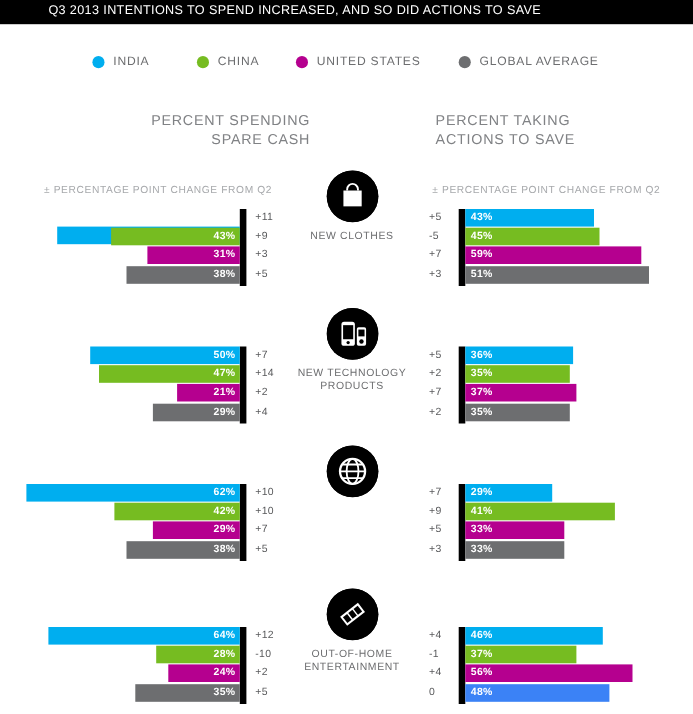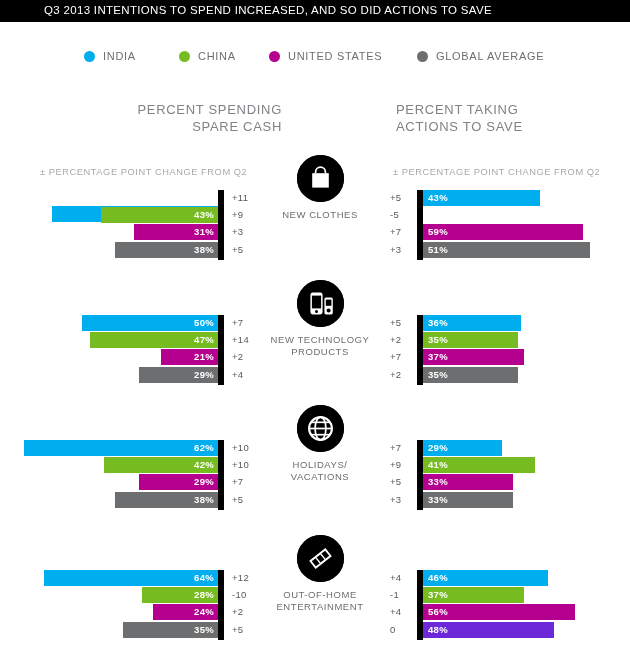--- a/index.html
+++ b/index.html
@@ -163,20 +163,25 @@
       </div>
       <div class="side right">
         <div class="baseline"></div>
         <div class="delta" style="top: 1px;">+5</div>
         <div class="row" style="top: 0px; width: 200px;">
           <div class="bar" style="width: 116.96px; background: rgb(0, 174, 239);">
             <span class="bar-val">43%</span>
           </div>
         </div>
         <div class="delta" style="top: 18.2px;">-5</div>
+        <div class="row" style="top: 17.2px; width: 200px;">
+          <div class="bar" style="width: 122.4px; background: rgb(118, 188, 33);">
+            <span class="bar-val">45%</span>
+          </div>
+        </div>
         <div class="delta" style="top: 35.4px;">+7</div>
         <div class="row" style="top: 34.4px; width: 200px;">
           <div class="bar" style="width: 160.48px; background: rgb(181, 0, 143);">
             <span class="bar-val">59%</span>
           </div>
         </div>
         <div class="delta" style="top: 52.6px;">+3</div>
         <div class="row" style="top: 51.6px; width: 200px;">
           <div class="bar" style="width: 167px; background: rgb(109, 110, 112);">
             <span class="bar-val">51%</span>
@@ -295,21 +300,21 @@
       <div class="side right">
         <div class="baseline"></div>
         <div class="delta" style="top: 1px;">+7</div>
         <div class="row" style="top: 0px; width: 200px;">
           <div class="bar" style="width: 78.88px; background: rgb(0, 174, 239);">
             <span class="bar-val">29%</span>
           </div>
         </div>
         <div class="delta" style="top: 18.2px;">+9</div>
         <div class="row" style="top: 17.2px; width: 200px;">
-          <div class="bar" style="width: 111.52px; background: rgb(118, 188, 33);">
+          <div class="bar" style="width: 111.52px; background: rgb(118, 188, 33); padding-left: 24px;">
             <span class="bar-val">41%</span>
           </div>
         </div>
         <div class="delta" style="top: 35.4px;">+5</div>
         <div class="row" style="top: 34.4px; width: 200px;">
           <div class="bar" style="width: 89.76px; background: rgb(181, 0, 143);">
             <span class="bar-val">33%</span>
           </div>
         </div>
         <div class="delta" style="top: 52.6px;">+3</div>
@@ -323,21 +328,20 @@
         <div class="icon-circle">
           <svg xmlns="http://www.w3.org/2000/svg" viewBox="0 0 47 47" width="47" height="47">
             <circle cx="23.5" cy="23.5" r="23.5" fill="#000"></circle>
             <circle cx="23.5" cy="23.5" r="11.4" fill="none" stroke="#fff" stroke-width="2.1"></circle>
             <ellipse cx="23.5" cy="23.5" rx="5.4" ry="11.4" fill="none" stroke="#fff" stroke-width="1.7"></ellipse>
             <line x1="12.1" y1="23.5" x2="34.9" y2="23.5" stroke="#fff" stroke-width="1.7"></line>
             <line x1="14.4" y1="17.3" x2="32.6" y2="17.3" stroke="#fff" stroke-width="1.7"></line>
             <line x1="14.4" y1="29.7" x2="32.6" y2="29.7" stroke="#fff" stroke-width="1.7"></line>
           </svg>
         </div>
-        <div class="icon-label">HOLIDAYS/<br><span>VACATIONS</span></div>
       </div>
     </div>
     <div class="group" style="top: 570px; height: 76px;">
       <div class="side left">
         <div class="baseline"></div>
         <div class="delta" style="top: 1px;">+12</div>
         <div class="row" style="top: 0px; width: 200px;">
           <div class="bar" style="width: 174.08px; background: rgb(0, 174, 239);">
             <span class="bar-val">64%</span>
           </div>
@@ -376,21 +380,21 @@
           </div>
         </div>
         <div class="delta" style="top: 35.4px;">+4</div>
         <div class="row" style="top: 34.4px; width: 200px;">
           <div class="bar" style="width: 152.32px; background: rgb(181, 0, 143);">
             <span class="bar-val">56%</span>
           </div>
         </div>
         <div class="delta" style="top: 52.6px;">0</div>
         <div class="row" style="top: 51.6px; width: 200px;">
-          <div class="bar" style="width: 130.56px; background: #6d28d9; text-align: right;">
+          <div class="bar" style="width: 130.56px; background: #3b82f6; text-align: right;">
             <span class="bar-val">48%</span>
           </div>
         </div>
       </div>
       <div class="icon-block" style="top: -35px;">
         <div class="icon-circle">
           <svg xmlns="http://www.w3.org/2000/svg" viewBox="0 0 47 47" width="47" height="47">
             <circle cx="23.5" cy="23.5" r="23.5" fill="#000"></circle>
             <g transform="rotate(-38 23.5 23.5)">
               <rect x="13.2" y="18.3" width="20.6" height="10.4" fill="#fff"></rect>

